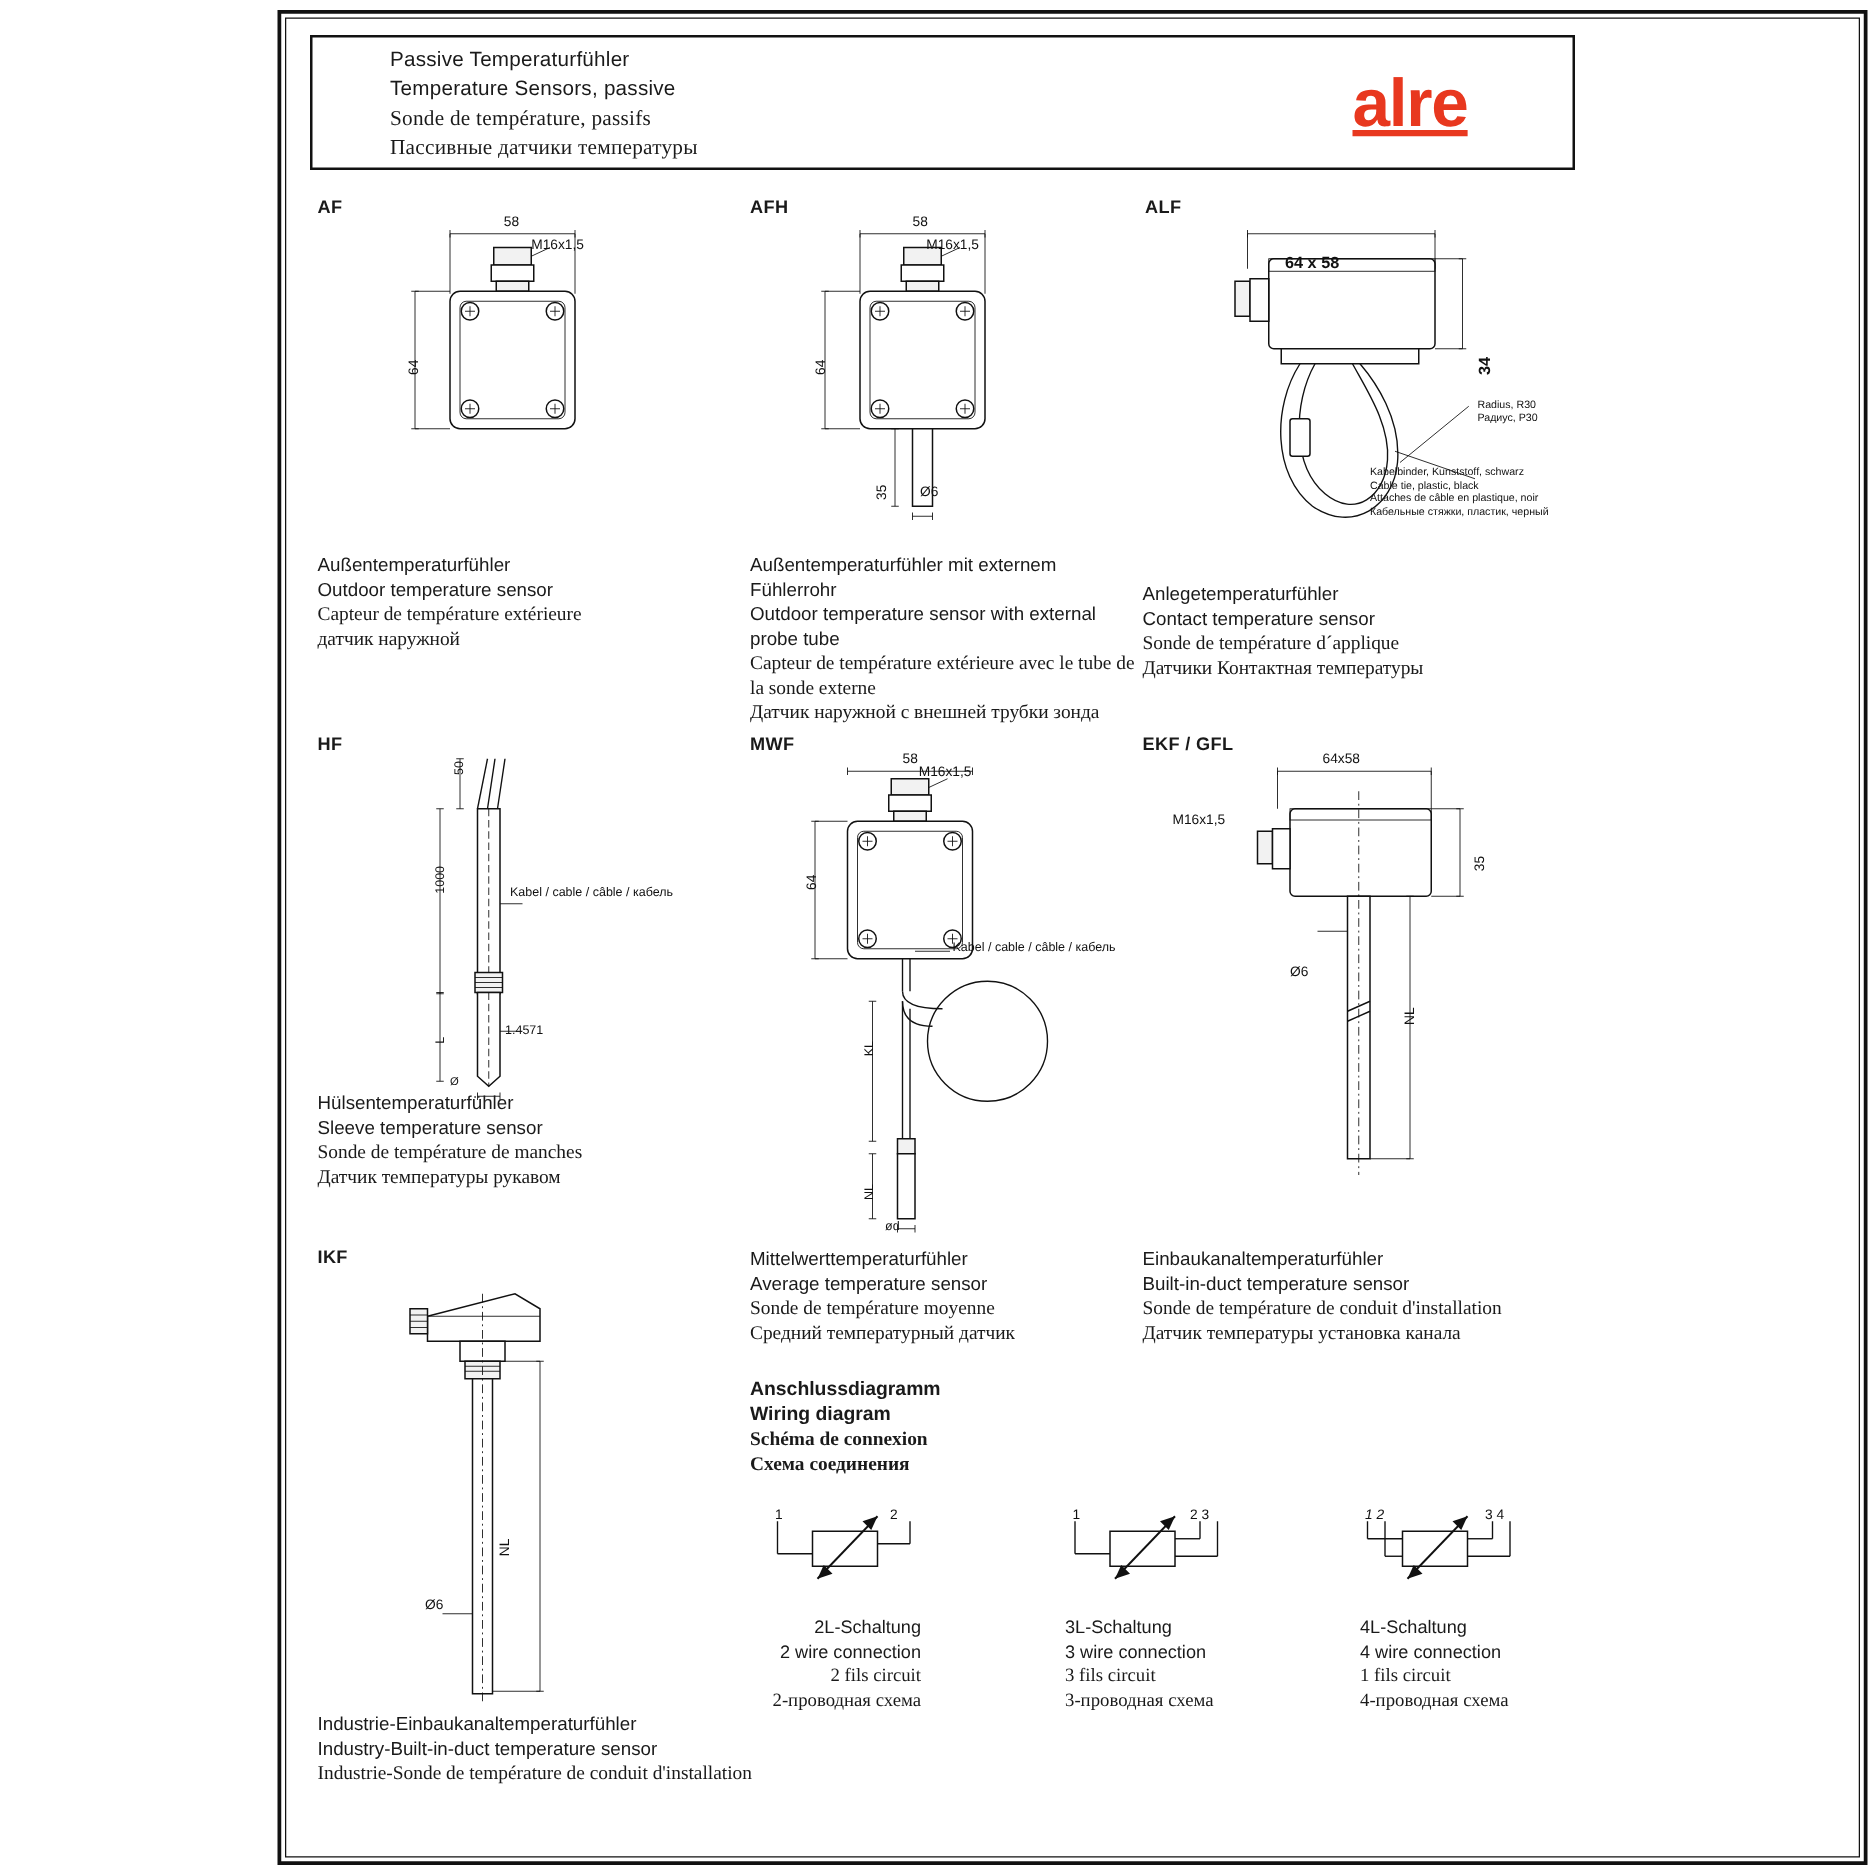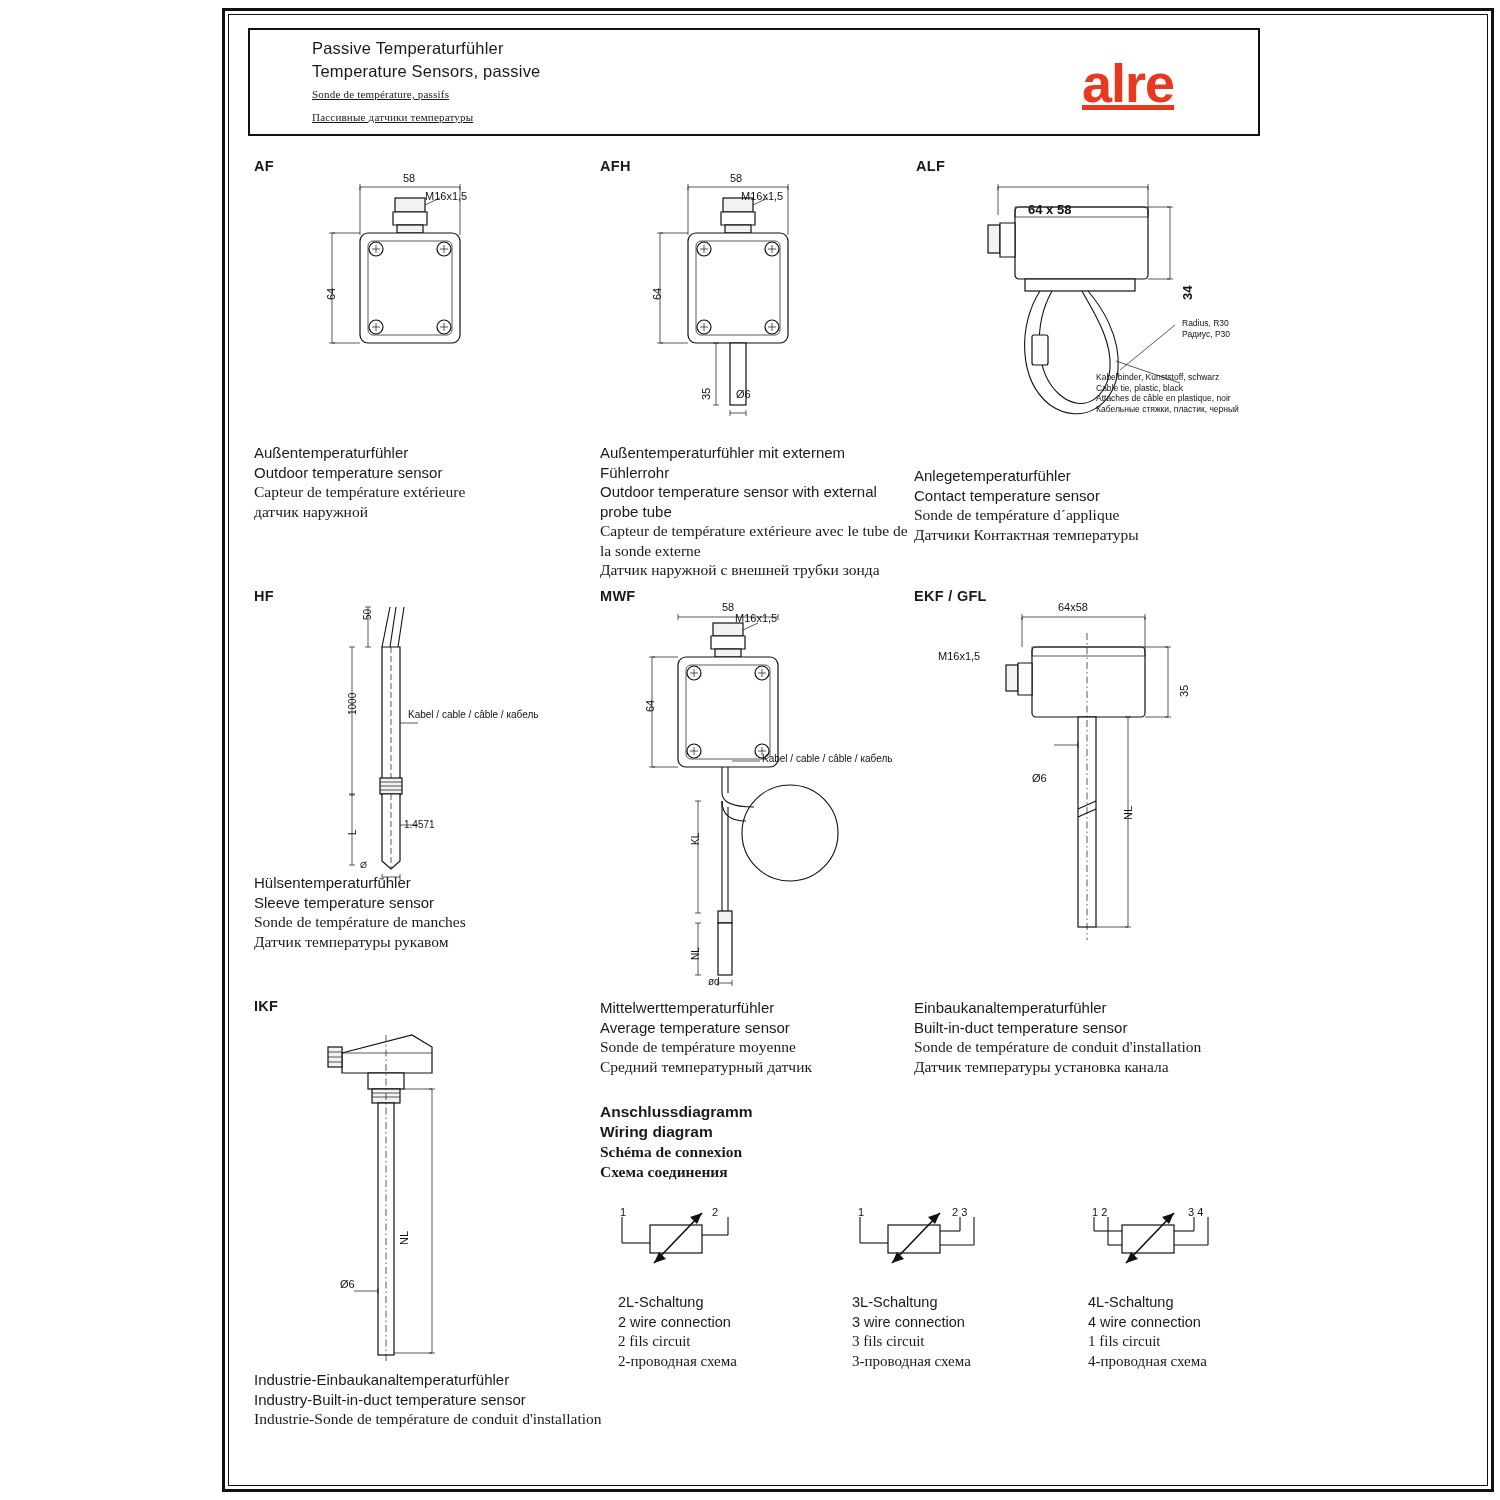--- a/index.html
+++ b/index.html
@@ -5,21 +5,21 @@
   html,body{margin:0;padding:0;background:#ffffff;}
   body{width:1500px;height:1500px;font-family:"Liberation Sans",sans-serif;color:#1a1a1a;}
   .page{position:relative;width:1500px;height:1500px;box-sizing:border-box;background:#fff;}
   .frame-outer{position:absolute;left:222px;top:8px;width:1272px;height:1484px;border:3px solid #111;box-sizing:border-box;}
   .frame-inner{position:absolute;left:228px;top:14px;width:1260px;height:1472px;border:1px solid #111;box-sizing:border-box;}
 
   
   .titlebox{position:absolute;left:248px;top:28px;width:1012px;height:108px;border:2px solid #111;box-sizing:border-box;}
   .title-lines{position:absolute;left:62px;top:7px;}
   .title-lines div{font-size:16.5px;line-height:23px;letter-spacing:.2px;}
-  .title-lines div.ser{font-family:"Liberation Serif",serif;font-size:11px;text-decoration:underline;}
+  .title-lines div.ser{font-family:"Liberation Serif",serif;font-size:17px;}
   .logo{position:absolute;right:16px;top:22px;width:160px;height:62px;}
   .logo-text{font-family:"Liberation Sans",sans-serif;font-weight:bold;font-size:54px;color:#e8381f;letter-spacing:-1px;line-height:62px;text-decoration:underline;}
 
   
   .code{position:absolute;font-size:14.5px;font-weight:bold;letter-spacing:.3px;}
   .desc{position:absolute;width:300px;font-size:15px;line-height:19.5px;}
   .desc .de{font-family:"Liberation Sans",sans-serif;}
   .desc .en{font-family:"Liberation Sans",sans-serif;}
   .desc .fr{font-family:"Liberation Serif",serif;font-size:15.5px;}
   .desc .ru{font-family:"Liberation Serif",serif;font-size:15.5px;}
@@ -390,21 +390,21 @@
     <line class="ln" x1="4" y1="38" x2="32" y2="38"></line>
     <rect class="fillw" x="32" y="20" width="52" height="28"></rect>
     <line class="ln" x1="84" y1="30" x2="110" y2="30"></line>
     <line class="ln" x1="110" y1="30" x2="110" y2="12"></line>
     <line class="ln2" x1="36" y1="58" x2="84" y2="8"></line>
     <path d="M84 8 L72 12 L79 19 Z" fill="#111"></path>
     <path d="M36 58 L48 54 L41 47 Z" fill="#111"></path>
   </svg>
   <div class="dim" style="left:620px;top:1206px;">1</div>
   <div class="dim" style="left:712px;top:1206px;">2</div>
-  <div class="wd-cap" style="left:618px;top:1293px;">
+  <div class="wd-cap" style="left:618px;top:1293px;text-align:right;">
     <div>2L-Schaltung</div>
     <div>2 wire connection</div>
     <div class="fr">2 fils circuit</div>
     <div class="ru">2-проводная схема</div>
   </div>
 
   <svg style="left:856px;top:1205px;" width="140" height="80">
     <line class="ln" x1="4" y1="12" x2="4" y2="38"></line>
     <line class="ln" x1="4" y1="38" x2="32" y2="38"></line>
     <rect class="fillw" x="32" y="20" width="52" height="28"></rect>
@@ -432,21 +432,21 @@
     <line class="ln" x1="18" y1="40" x2="32" y2="40"></line>
     <rect class="fillw" x="32" y="20" width="52" height="28"></rect>
     <line class="ln" x1="84" y1="26" x2="104" y2="26"></line>
     <line class="ln" x1="104" y1="26" x2="104" y2="12"></line>
     <line class="ln" x1="84" y1="40" x2="118" y2="40"></line>
     <line class="ln" x1="118" y1="40" x2="118" y2="12"></line>
     <line class="ln2" x1="36" y1="58" x2="84" y2="8"></line>
     <path d="M84 8 L72 12 L79 19 Z" fill="#111"></path>
     <path d="M36 58 L48 54 L41 47 Z" fill="#111"></path>
   </svg>
-  <div class="dim" style="left:1092px;top:1206px;">1 2</div>
+  <div class="dim" style="left:1092px;top:1206px;font-style:italic;">1 2</div>
   <div class="dim" style="left:1188px;top:1206px;">3 4</div>
   <div class="wd-cap" style="left:1088px;top:1293px;">
     <div>4L-Schaltung</div>
     <div>4 wire connection</div>
     <div class="fr">1 fils circuit</div>
     <div class="ru">4-проводная схема</div>
   </div>
 
 </div>
 

